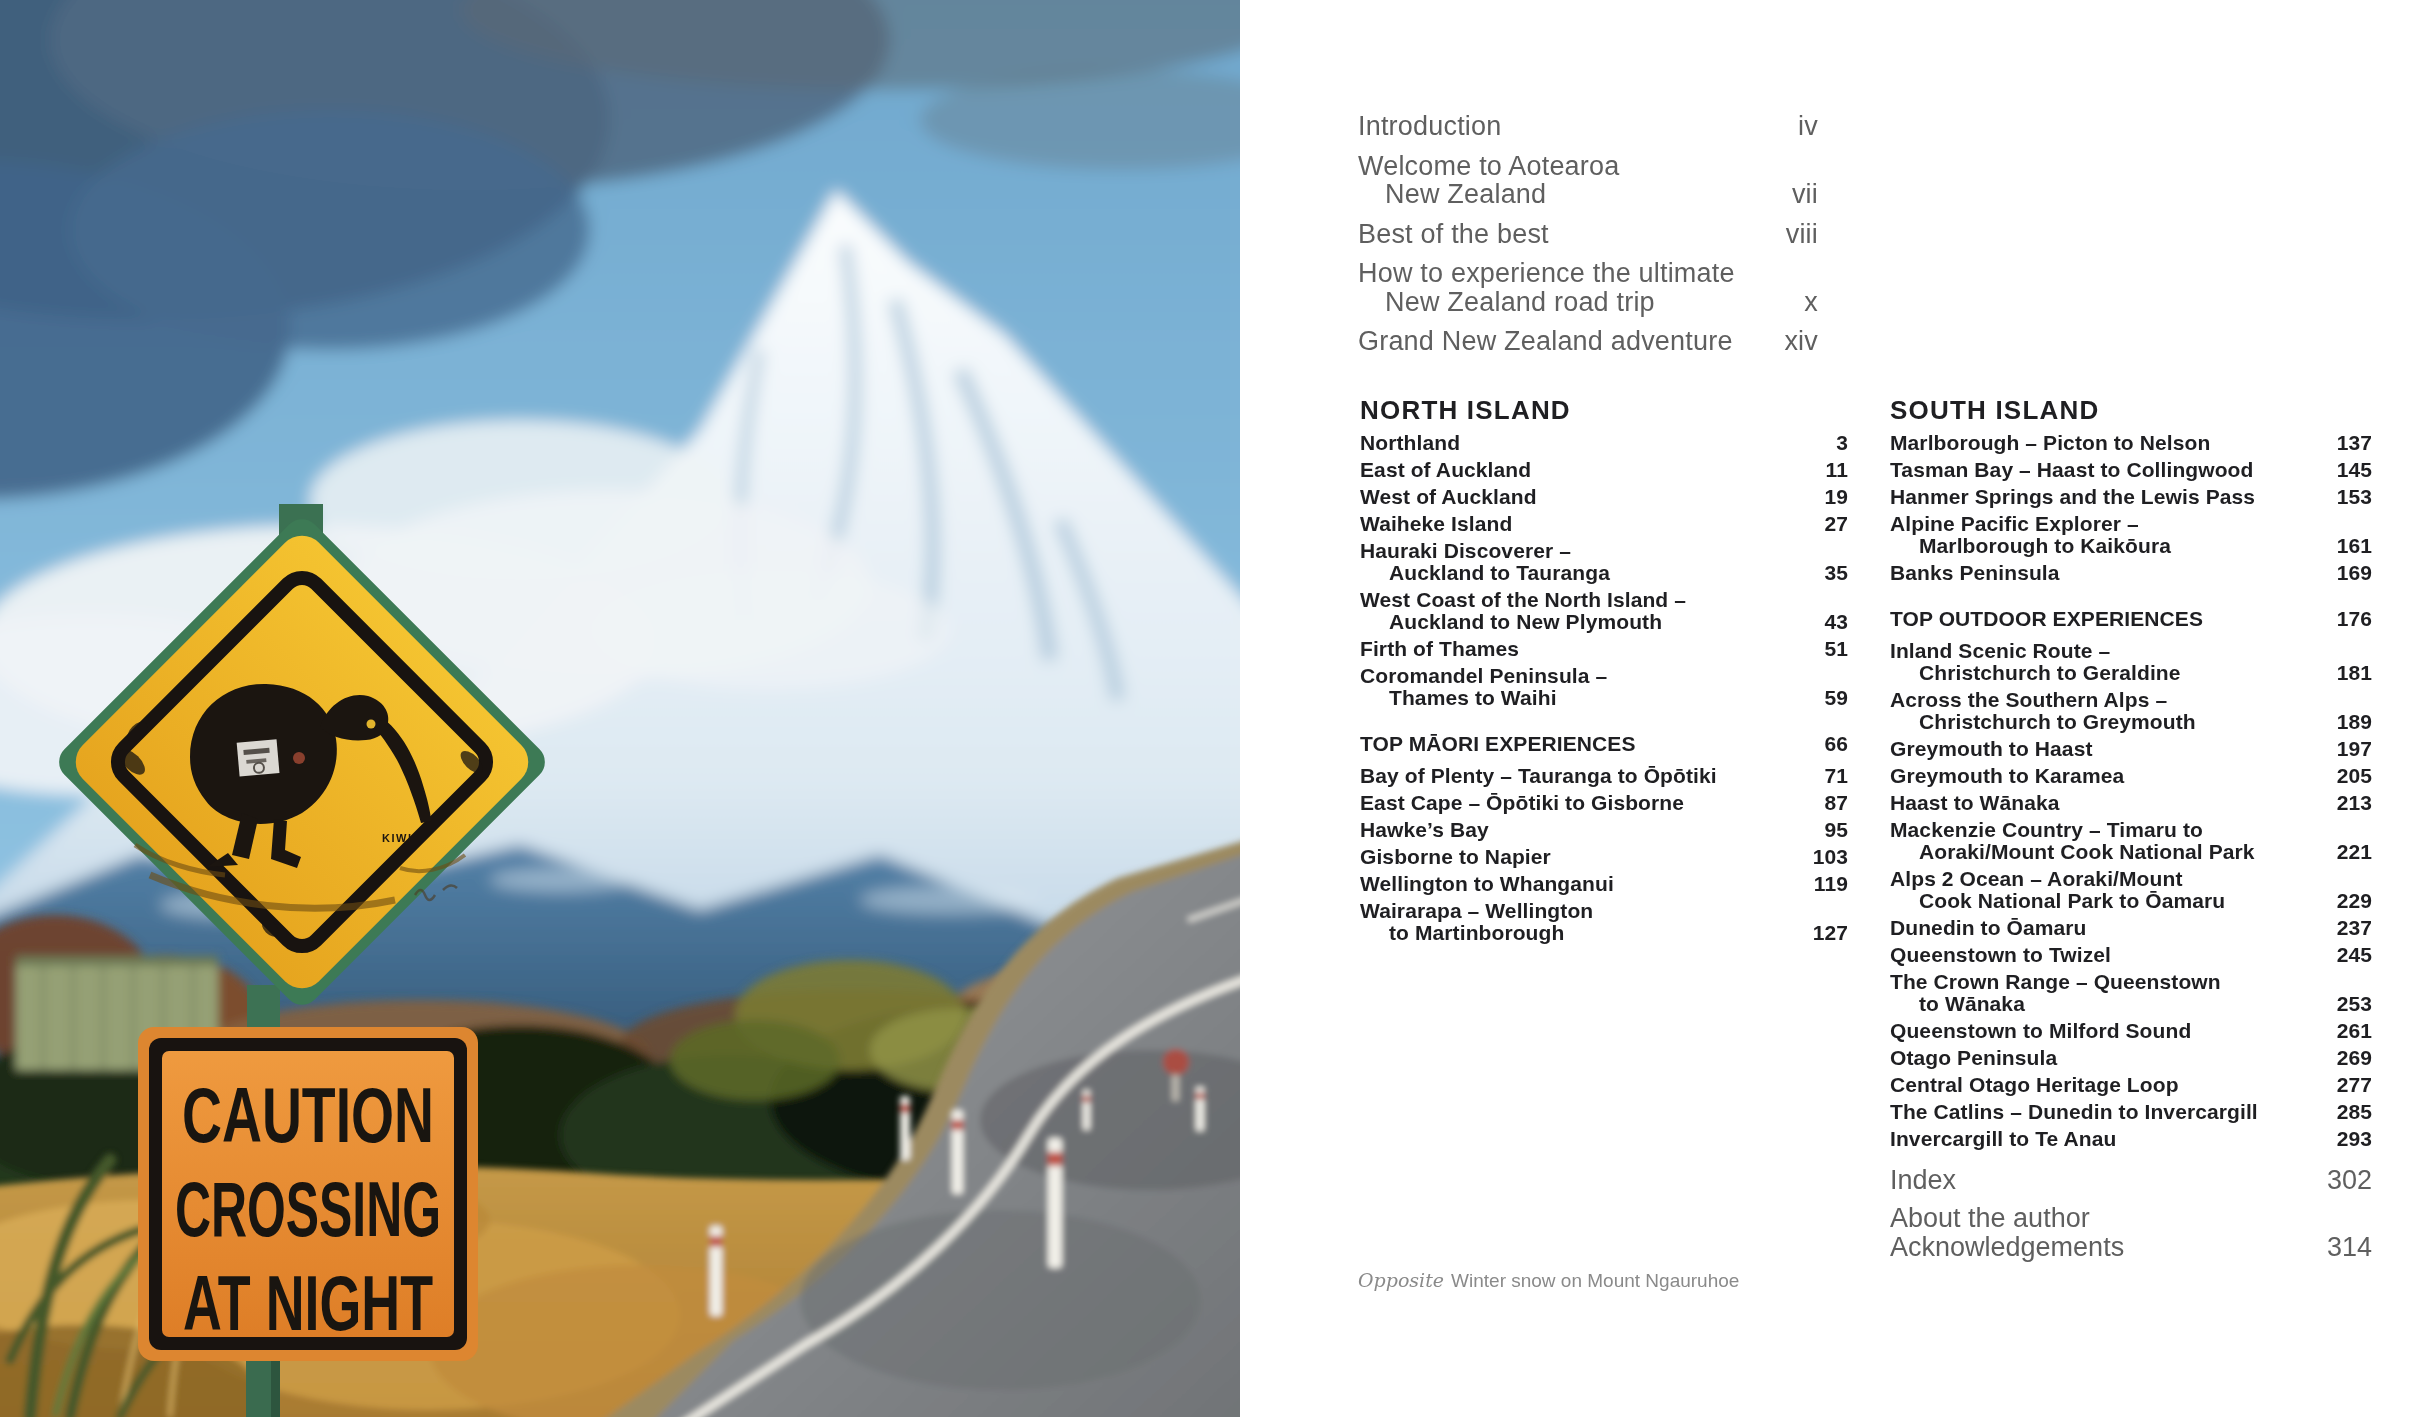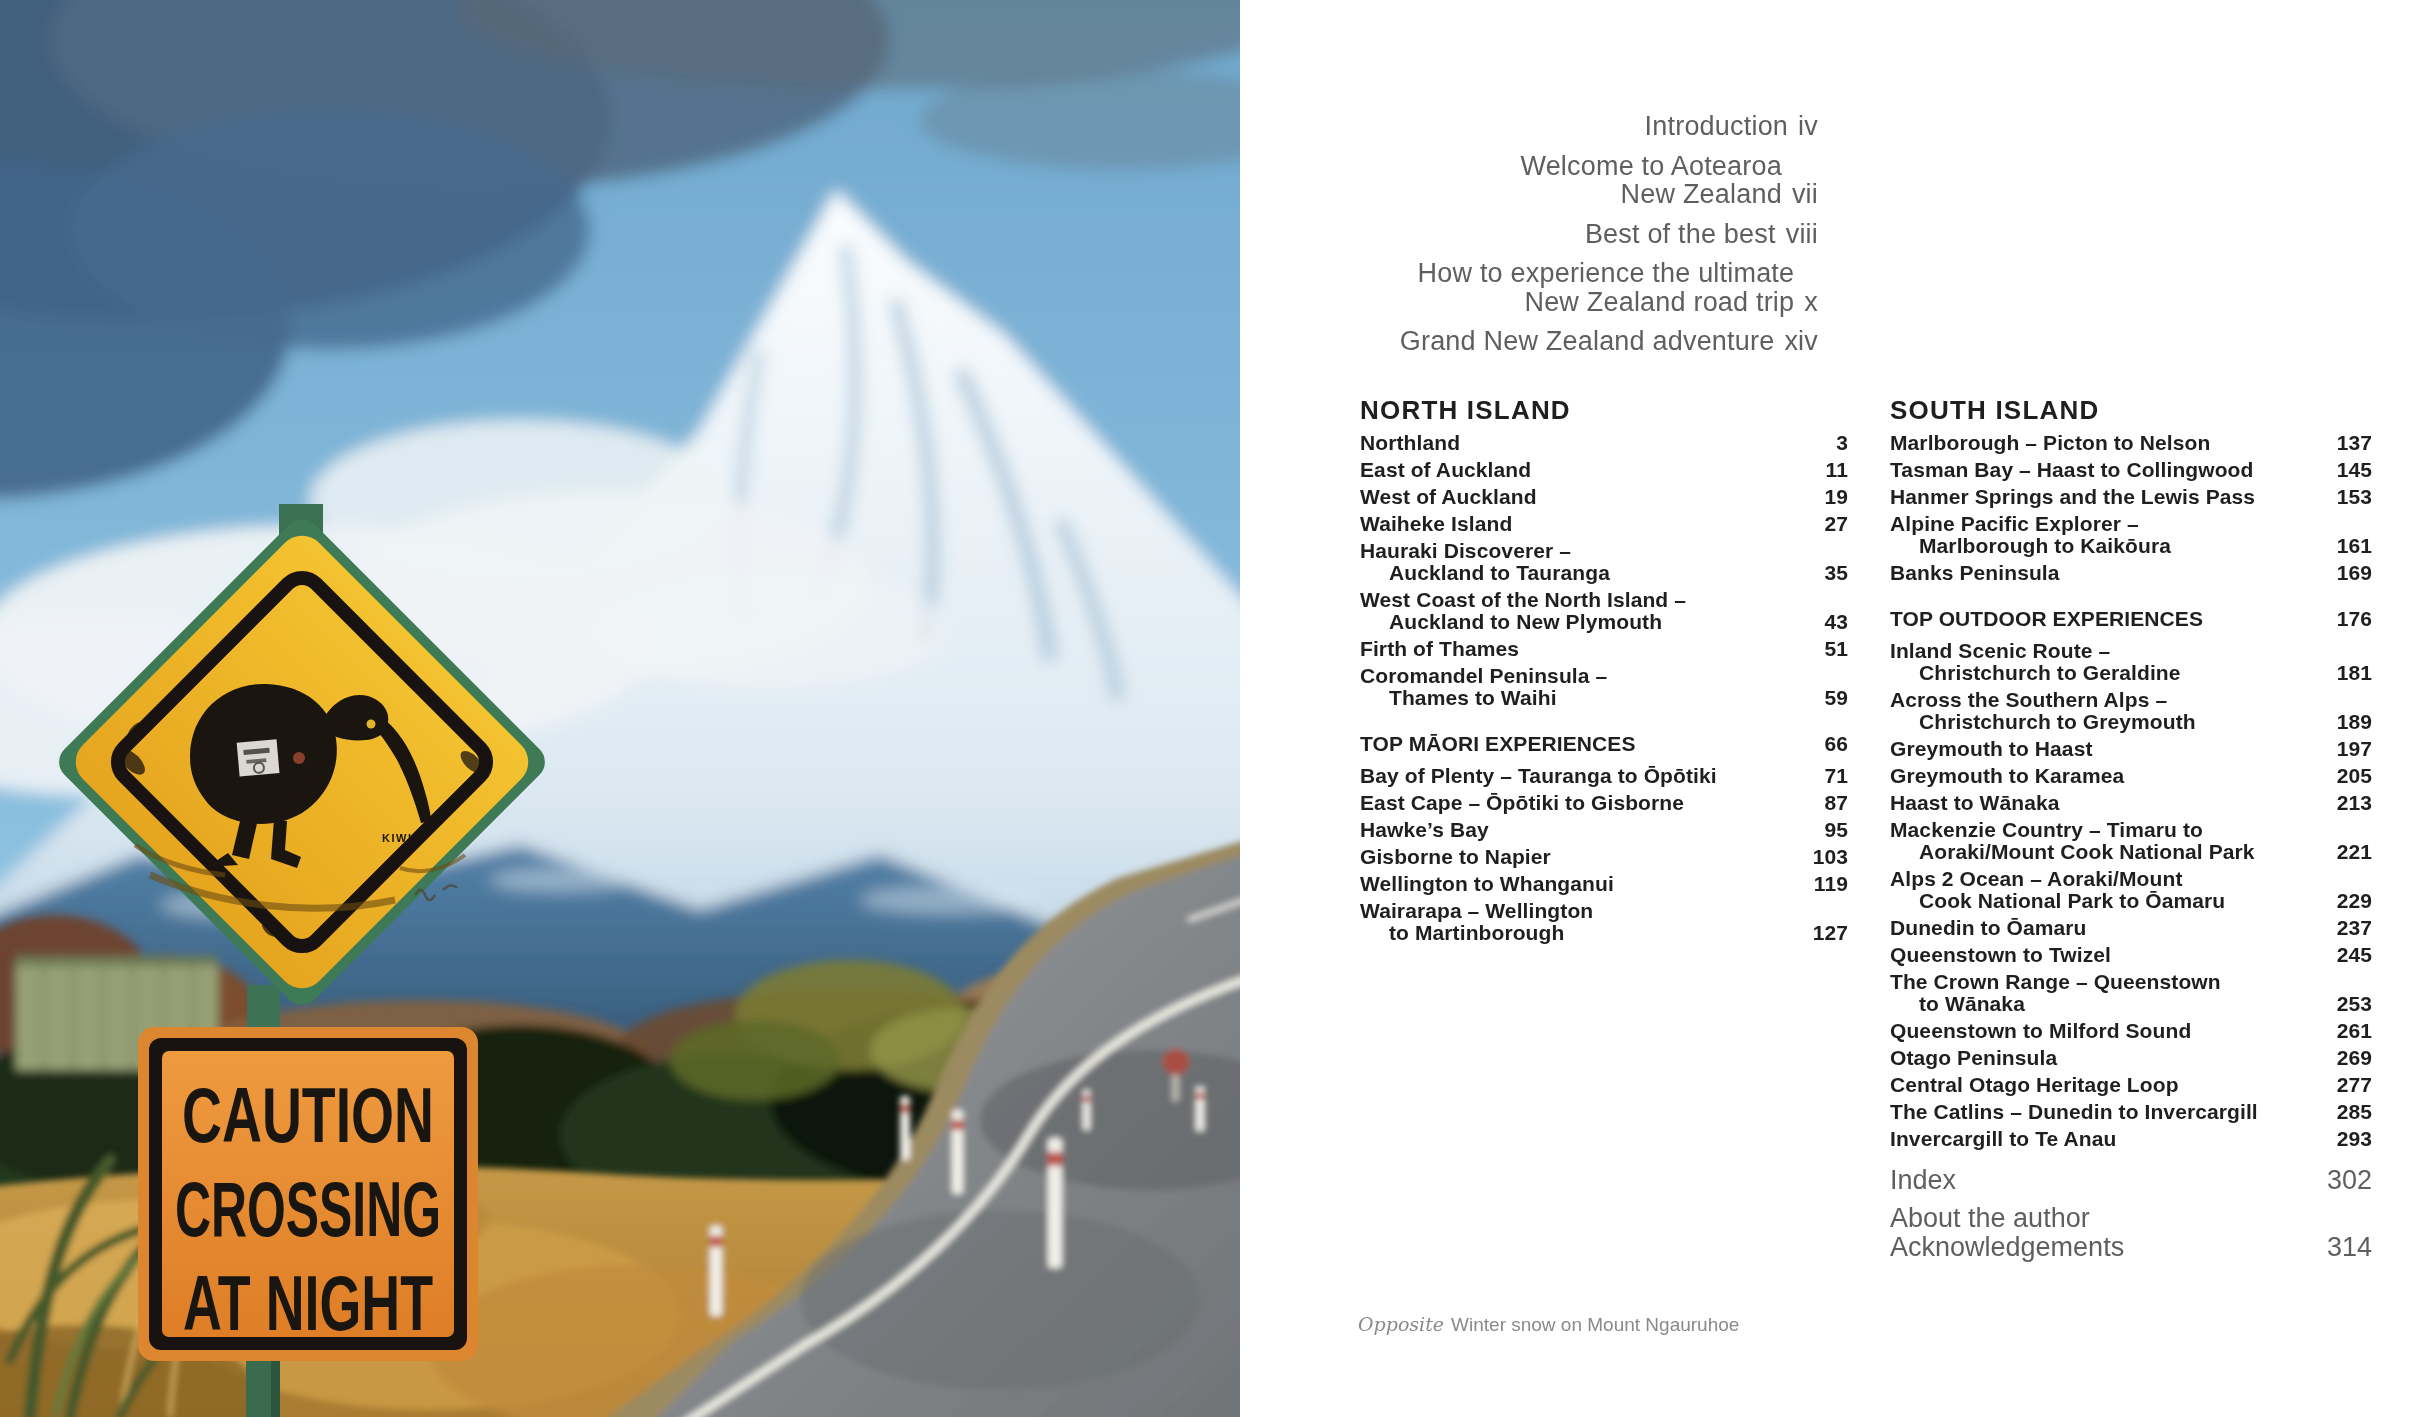--- a/index.html
+++ b/index.html
@@ -6,21 +6,21 @@
   .stage{position:relative;width:2423px;height:1417px;background:#ffffff;overflow:hidden;
          font-family:"Liberation Sans",sans-serif;}
   .photo{position:absolute;left:0;top:0;width:1240px;height:1417px;display:block;}
   .photo text{font-family:"Liberation Sans",sans-serif;}
   .page{position:absolute;left:1240px;top:0;width:1183px;height:1417px;background:#ffffff;}
 
   
   .front{position:absolute;left:118px;top:112px;width:460px;color:#5f5f5f;
          font-size:27px;line-height:28.5px;letter-spacing:0.2px;}
   .fm-item{display:flex;justify-content:space-between;align-items:flex-end;margin-bottom:11px;}
-  .fm-item .lines{flex:1 1 auto;text-align:right;}
+  .fm-item .lines{flex:1 1 auto;}
   .fm-item .l1,.fm-item .l2{display:block;}
   .fm-item .l2{padding-left:27px;}
   .fm-item .num{flex:0 0 auto;padding-left:10px;}
 
   
   .col{position:absolute;top:397px;color:#1f1f22;font-size:21px;line-height:22px;
        font-weight:bold;letter-spacing:0.1px;}
   .col-left{left:120px;width:488px;}
   .col-right{left:650px;width:482px;}
   .col h2{margin:0 0 9px 0;font-size:26px;line-height:26px;font-weight:bold;letter-spacing:1.2px;}
@@ -31,21 +31,21 @@
   .entry .num{flex:0 0 auto;padding-left:8px;}
   .entry.caps{margin-top:24px;margin-bottom:10px;}
 
   
   .back{position:absolute;left:650px;top:1166px;width:482px;color:#5f5f5f;
         font-size:27px;line-height:29px;}
   .bm-item{display:flex;justify-content:space-between;align-items:flex-end;margin-bottom:9px;}
   .bm-item .l1,.bm-item .l2{display:block;}
   .bm-item .num{flex:0 0 auto;padding-left:10px;}
 
-  .caption{position:absolute;left:118px;top:1312px;font-size:19px;line-height:24px;color:#8a8a8a;}
+  .caption{position:absolute;left:118px;top:1268px;font-size:19px;line-height:24px;color:#8a8a8a;}
   .caption em{font-family:"DejaVu Serif",serif;font-style:italic;margin-right:7px;}
 </style>
 </head>
 <body>
 
 <div class="stage">
 
   <svg class="photo" viewBox="0 0 1240 1417">
     <defs>
       <linearGradient id="skyG" x1="0" y1="0" x2="0" y2="1">

